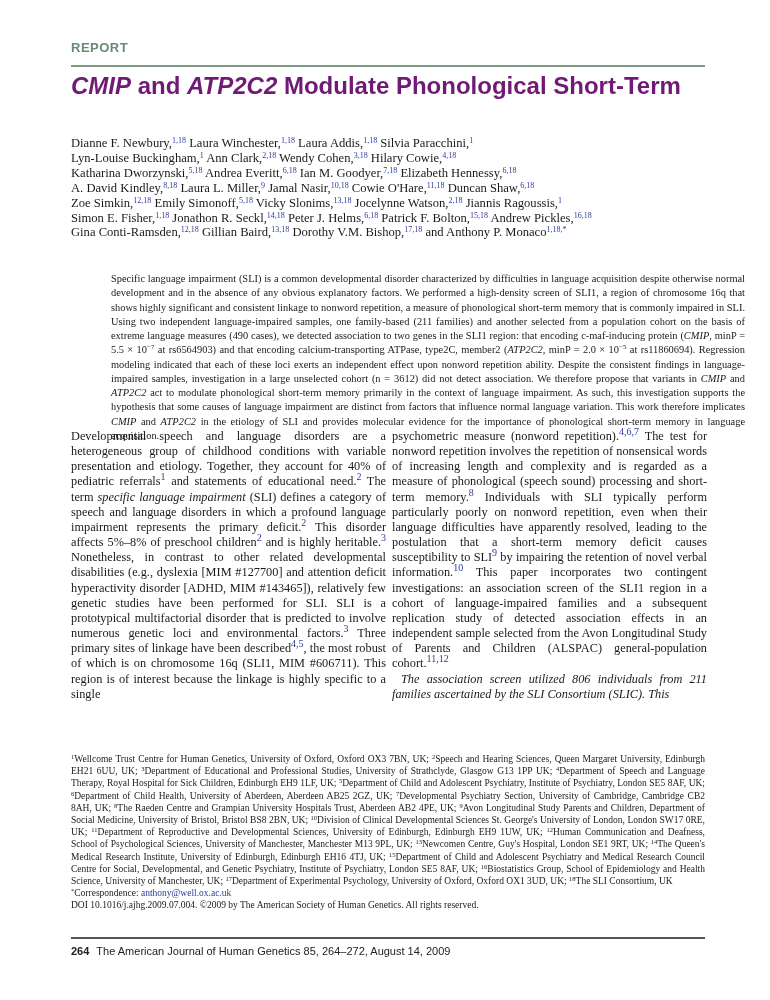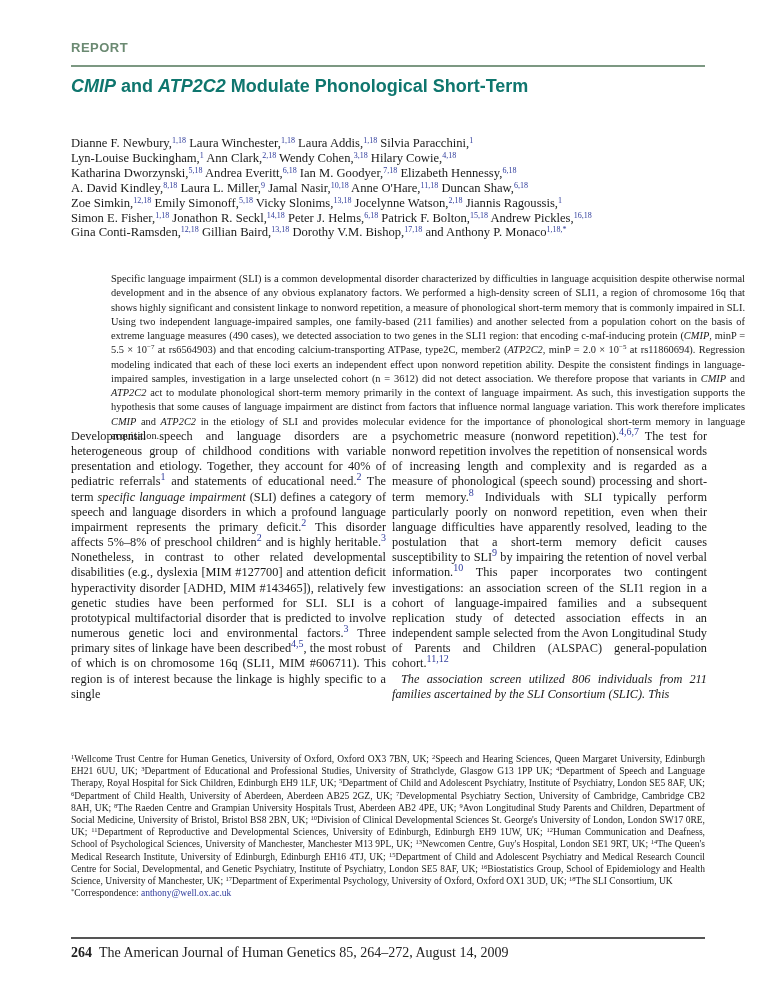--- a/index.html
+++ b/index.html
@@ -12,21 +12,21 @@
       font-weight: bold; font-size: 13px; letter-spacing: 0.5px;
       color: #6b8a72;
     }
     .report-rule {
       position: absolute; left: 71px; top: 65px; width: 634px; height: 2px;
       background: #7c9882;
     }
     .title {
       position: absolute; left: 71px; top: 74px; width: 640px;
       font-family: "Liberation Sans", "DejaVu Sans", sans-serif;
-      font-size: 18px; line-height: 24px; color: #0f766e;
+      font-size: 24px; line-height: 24px; color: #701a75;
     }
     .title i { font-style: italic; }
 
     .authors {
       position: absolute; left: 71px; top: 136px; width: 640px;
       font-size: 12.6px; line-height: 14.9px; color: #1a1a1a;
     }
     .authors sup { font-size: 8px; color: #2d3a9a; vertical-align: 4px; line-height: 0; }
 
     .abstract {
@@ -54,22 +54,22 @@
     .affil sup { font-size: 6.5px; vertical-align: 3px; line-height: 0; }
     .affil .email { color: #2d3a9a; }
     .affil .line { display: block; text-align: left; }
 
     .footer-rule {
       position: absolute; left: 71px; top: 937px; width: 634px; height: 2px;
       background: #555;
     }
     .footer {
       position: absolute; left: 71px; top: 945px;
-      font-family: Liberation Serif, serif;
-      font-size: 14px; color: #222;
+      font-family: Liberation Sans, sans-serif;
+      font-size: 11px; color: #222;
     }
     .footer .page-num { font-weight: bold; margin-right: 7px; }
   </style>
 </head>
 <body>
 
 <div class="report-label">REPORT</div>
 <div class="report-rule"></div>
 
 <h1 class="title">
@@ -85,21 +85,21 @@
   <span><span>Ann Clark,</span><sup>2,18</sup></span>
   <span><span>Wendy Cohen,</span><sup>3,18</sup></span>
   <span><span>Hilary Cowie,</span><sup>4,18</sup></span><br>
   <span><span>Katharina Dworzynski,</span><sup>5,18</sup></span>
   <span><span>Andrea Everitt,</span><sup>6,18</sup></span>
   <span><span>Ian M. Goodyer,</span><sup>7,18</sup></span>
   <span><span>Elizabeth Hennessy,</span><sup>6,18</sup></span><br>
   <span><span>A. David Kindley,</span><sup>8,18</sup></span>
   <span><span>Laura L. Miller,</span><sup>9</sup></span>
   <span><span>Jamal Nasir,</span><sup>10,18</sup></span>
-  <span><span>Anne O'Hare,</span><sup>11,18</sup></span>
+  <span><span>Cowie O'Hare,</span><sup>11,18</sup></span>
   <span><span>Duncan Shaw,</span><sup>6,18</sup></span><br>
   <span><span>Zoe Simkin,</span><sup>12,18</sup></span>
   <span><span>Emily Simonoff,</span><sup>5,18</sup></span>
   <span><span>Vicky Slonims,</span><sup>13,18</sup></span>
   <span><span>Jocelynne Watson,</span><sup>2,18</sup></span>
   <span><span>Jiannis Ragoussis,</span><sup>1</sup></span><br>
   <span><span>Simon E. Fisher,</span><sup>1,18</sup></span>
   <span><span>Jonathon R. Seckl,</span><sup>14,18</sup></span>
   <span><span>Peter J. Helms,</span><sup>6,18</sup></span>
   <span><span>Patrick F. Bolton,</span><sup>15,18</sup></span>
@@ -119,18 +119,19 @@
 <div class="col col-right">
   <p><span>psychometric measure (nonword repetition).</span><sup>4,6,7</sup><span> The test for nonword repetition involves the repetition of nonsensical words of increasing length and complexity and is regarded as a measure of phonological (speech sound) processing and short-term memory.</span><sup>8</sup><span> Individuals with SLI typically perform particularly poorly on nonword repetition, even when their language difficulties have apparently resolved, leading to the postulation that a short-term memory deficit causes susceptibility to SLI</span><sup>9</sup><span> by impairing the retention of novel verbal information.</span><sup>10</sup><span> This paper incorporates two contingent investigations: an association screen of the SLI1 region in a cohort of language-impaired families and a subsequent replication study of detected association effects in an independent sample selected from the Avon Longitudinal Study of Parents and Children (ALSPAC) general-population cohort.</span><sup>11,12</sup></p>
   <p class="indent">The association screen utilized 806 individuals from 211 families ascertained by the SLI Consortium (SLIC). This</p>
 </div>
 
 <div class="affil">
   <span>
     <span><sup>1</sup><span>Wellcome Trust Centre for Human Genetics, University of Oxford, Oxford OX3 7BN, UK; </span></span><span><sup>2</sup><span>Speech and Hearing Sciences, Queen Margaret University, Edinburgh EH21 6UU, UK; </span></span><span><sup>3</sup><span>Department of Educational and Professional Studies, University of Strathclyde, Glasgow G13 1PP UK; </span></span><span><sup>4</sup><span>Department of Speech and Language Therapy, Royal Hospital for Sick Children, Edinburgh EH9 1LF, UK; </span></span><span><sup>5</sup><span>Department of Child and Adolescent Psychiatry, Institute of Psychiatry, London SE5 8AF, UK; </span></span><span><sup>6</sup><span>Department of Child Health, University of Aberdeen, Aberdeen AB25 2GZ, UK; </span></span><span><sup>7</sup><span>Developmental Psychiatry Section, University of Cambridge, Cambridge CB2 8AH, UK; </span></span><span><sup>8</sup><span>The Raeden Centre and Grampian University Hospitals Trust, Aberdeen AB2 4PE, UK; </span></span><span><sup>9</sup><span>Avon Longitudinal Study Parents and Children, Department of Social Medicine, University of Bristol, Bristol BS8 2BN, UK; </span></span><span><sup>10</sup><span>Division of Clinical Developmental Sciences St. George's University of London, London SW17 0RE, UK; </span></span><span><sup>11</sup><span>Department of Reproductive and Developmental Sciences, University of Edinburgh, Edinburgh EH9 1UW, UK; </span></span><span><sup>12</sup><span>Human Communication and Deafness, School of Psychological Sciences, University of Manchester, Manchester M13 9PL, UK; </span></span><span><sup>13</sup><span>Newcomen Centre, Guy's Hospital, London SE1 9RT, UK; </span></span><span><sup>14</sup><span>The Queen's Medical Research Institute, University of Edinburgh, Edinburgh EH16 4TJ, UK; </span></span><span><sup>15</sup><span>Department of Child and Adolescent Psychiatry and Medical Research Council Centre for Social, Developmental, and Genetic Psychiatry, Institute of Psychiatry, London SE5 8AF, UK; </span></span><span><sup>16</sup><span>Biostatistics Group, School of Epidemiology and Health Science, University of Manchester, UK; </span></span><span><sup>17</sup><span>Department of Experimental Psychology, University of Oxford, Oxford OX1 3UD, UK; </span></span><span><sup>18</sup><span>The SLI Consortium, UK</span></span>
   </span>
   <span class="line"><sup>*</sup><span>Correspondence: </span><span class="email">anthony@well.ox.ac.uk</span></span>
+  <span class="line">DOI 10.1016/j.ajhg.2009.07.004. ©2009 by The American Society of Human Genetics. All rights reserved.</span>
 </div>
 
 <div class="footer-rule"></div>
 <div class="footer">
   <span class="page-num">264</span><span>The American Journal of Human Genetics 85, 264–272, August 14, 2009</span>
 </div>
 
 </body></html>

